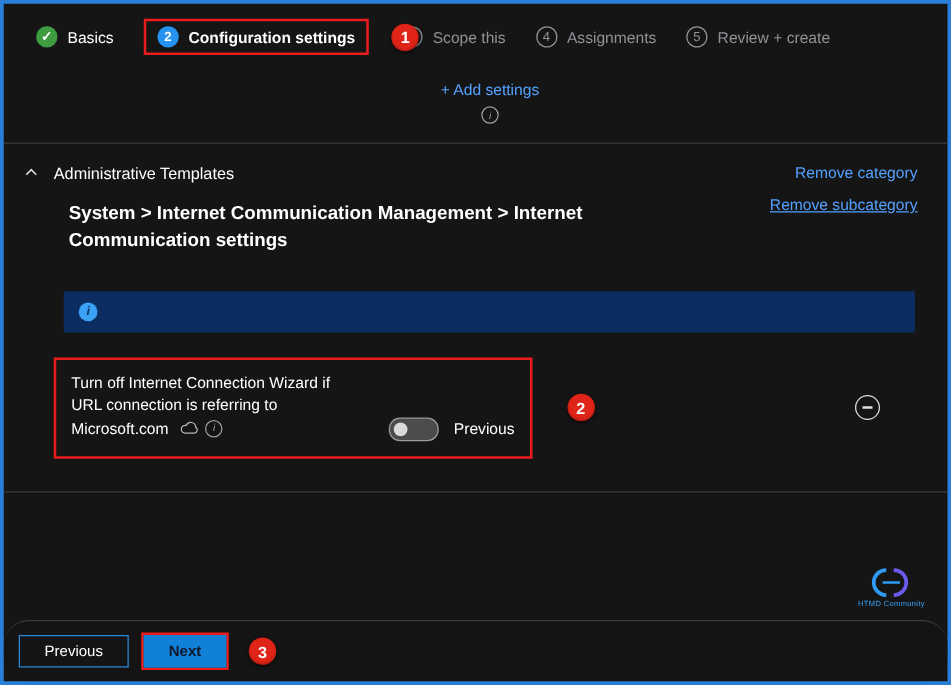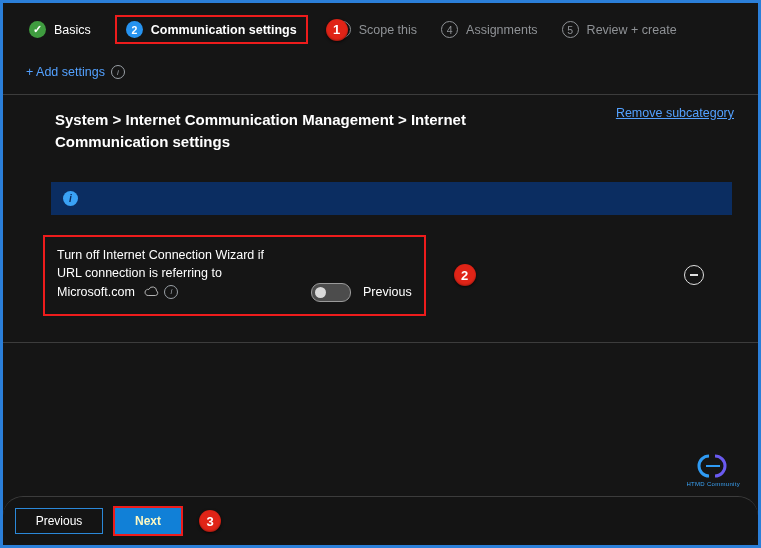--- a/index.html
+++ b/index.html
@@ -21,21 +21,21 @@
   .circle.dim-num{border:1px solid #8f9296;color:#8f9296;}
   .red-outline{border:2px solid #ed1c1c;}
   .step.boxed{padding:4px 9px;}
   
   .annotation{width:22px;height:22px;border-radius:50%;background:#e02417;color:#fff;font-size:13px;font-weight:bold;
     display:inline-flex;align-items:center;justify-content:center;flex:0 0 auto;
     box-shadow:0 1px 3px rgba(0,0,0,.7), inset 0 -1px 2px rgba(0,0,0,.3);z-index:3;}
   .a1{position:absolute;left:-6px;top:50%;transform:translateY(-50%);}
   .step.scope{padding-left:2px;}
   
-  .addrow{display:flex;align-items:center;gap:6px;margin:13px 0 0 23px;}
+  .addrow{display:flex;align-items:center;gap:6px;margin:13px 0 0 23px;flex-direction:column;}
   .link{color:#53a1ff;font-size:12.5px;text-decoration:none;cursor:pointer;white-space:nowrap;}
   .info-ring{width:12px;height:12px;border-radius:50%;border:1px solid #9aa0a6;color:#9aa0a6;font-size:8px;
     display:inline-flex;align-items:center;justify-content:center;font-style:italic;flex:0 0 auto;}
   .divider{border:none;border-top:1px solid #3c3c3c;margin:0;width:100%;}
   .div1{margin-top:15px;}
   
   .cat-row{display:flex;align-items:center;margin:15px 24px 0 14px;gap:10px;}
   .chevron{display:inline-flex;cursor:pointer;padding:2px;}
   .cat-title{font-size:13px;color:#fff;}
   .cat-row .link{margin-left:auto;}
@@ -63,38 +63,38 @@
   .div2{margin-top:26px;}
   .filler{flex:1;}
   
   .logo{position:absolute;right:18px;bottom:58px;display:flex;flex-direction:column;align-items:center;gap:1px;}
   .logo-caption{font-size:6px;color:#3aa2f5;letter-spacing:.3px;}
   
   footer{border-top:1px solid #3c3c3c;display:flex;align-items:center;padding:9px 12px;gap:10px;background:#141414;border-radius:20px;}
   .btn-outline{background:transparent;border:1px solid #2b88d8;color:#fff;font-size:12px;
     width:88px;height:26px;cursor:pointer;font-family:inherit;}
   .redwrap{display:inline-flex;padding:0;}
-  .btn-primary{background:#1180d7;border:1px solid #1180d7;color:#fef9c3;font-size:12px;font-weight:bold;
+  .btn-primary{background:#1180d7;border:1px solid #1180d7;color:#0f172a;font-size:12px;font-weight:bold;
     width:66px;height:26px;cursor:pointer;font-family:inherit;}
   footer .annotation{margin-left:6px;}
 </style>
 </head>
 <body>
 
 <div class="frame">
 
   <header class="steps">
     <div class="step">
       <span class="circle check">✓</span>
       <span class="step-label">Basics</span>
     </div>
 
     <div class="step boxed red-outline">
       <span class="circle active-num">2</span>
-      <span class="step-label bold">Communication settings</span>
+      <span class="step-label bold">Configuration settings</span>
     </div>
 
     <div class="step dim scope">
       <span class="circle dim-num">3</span>
       <span class="step-label">Scope this</span>
       <span class="annotation a1">1</span>
     </div>
 
     <div class="step dim">
       <span class="circle dim-num">4</span>
@@ -108,20 +108,29 @@
   </header>
 
   <div class="addrow">
     <a class="link">+ Add settings</a>
     <span class="info-ring">i</span>
   </div>
 
   <hr class="divider div1">
 
   <section>
+    <div class="cat-row">
+      <span class="chevron">
+        <svg width="12" height="12" viewBox="0 0 12 12">
+            <path d="M2 7.8 L6 3.8 L10 7.8" stroke="#dddddd" stroke-width="1.3" fill="none"></path>
+          </svg>
+      </span>
+      <span class="cat-title">Administrative Templates</span>
+      <a class="link">Remove category</a>
+    </div>
 
     <div class="sub-row">
       <h2 class="sub-heading">System &gt; Internet Communication Management &gt; Internet Communication settings</h2>
       <a class="link">Remove subcategory</a>
     </div>
 
     <div class="banner">
       <span class="info-filled">i</span>
     </div>
 

